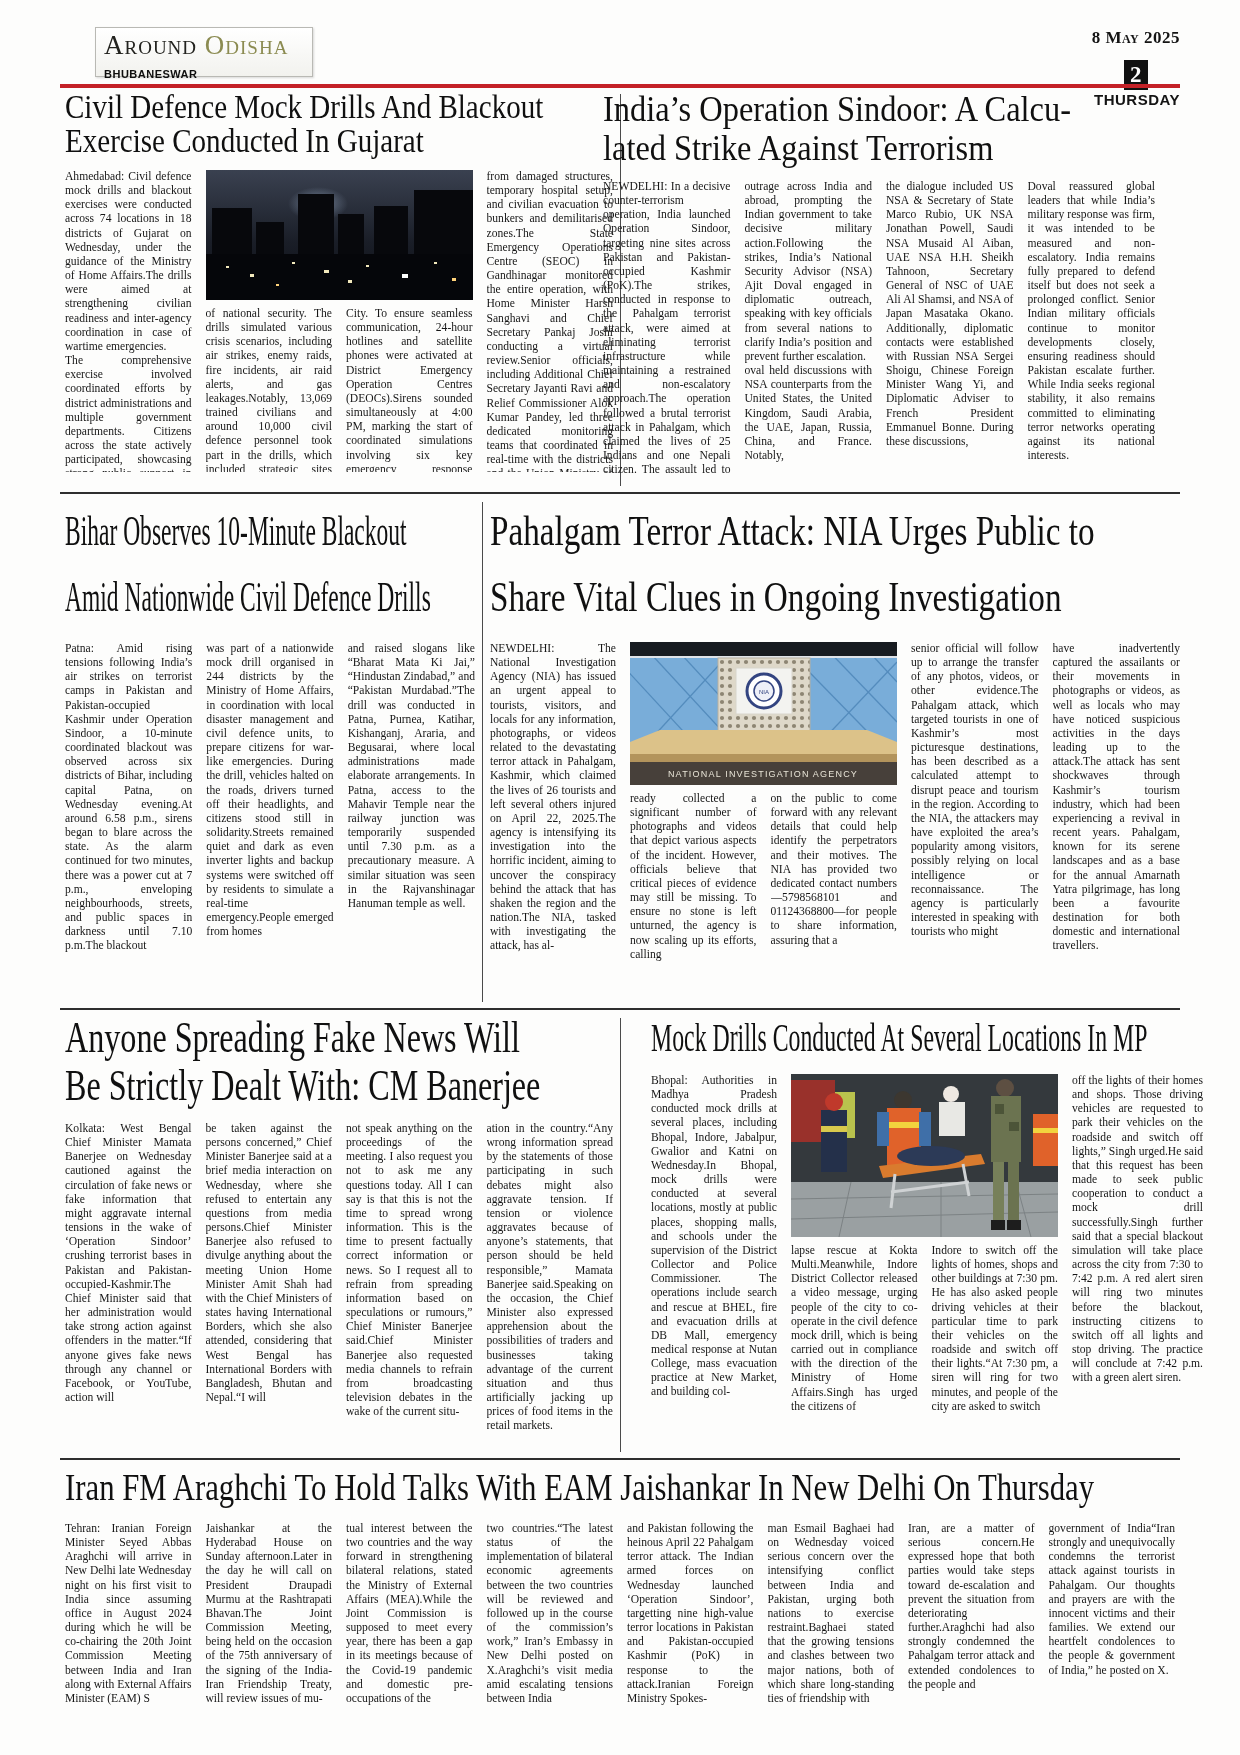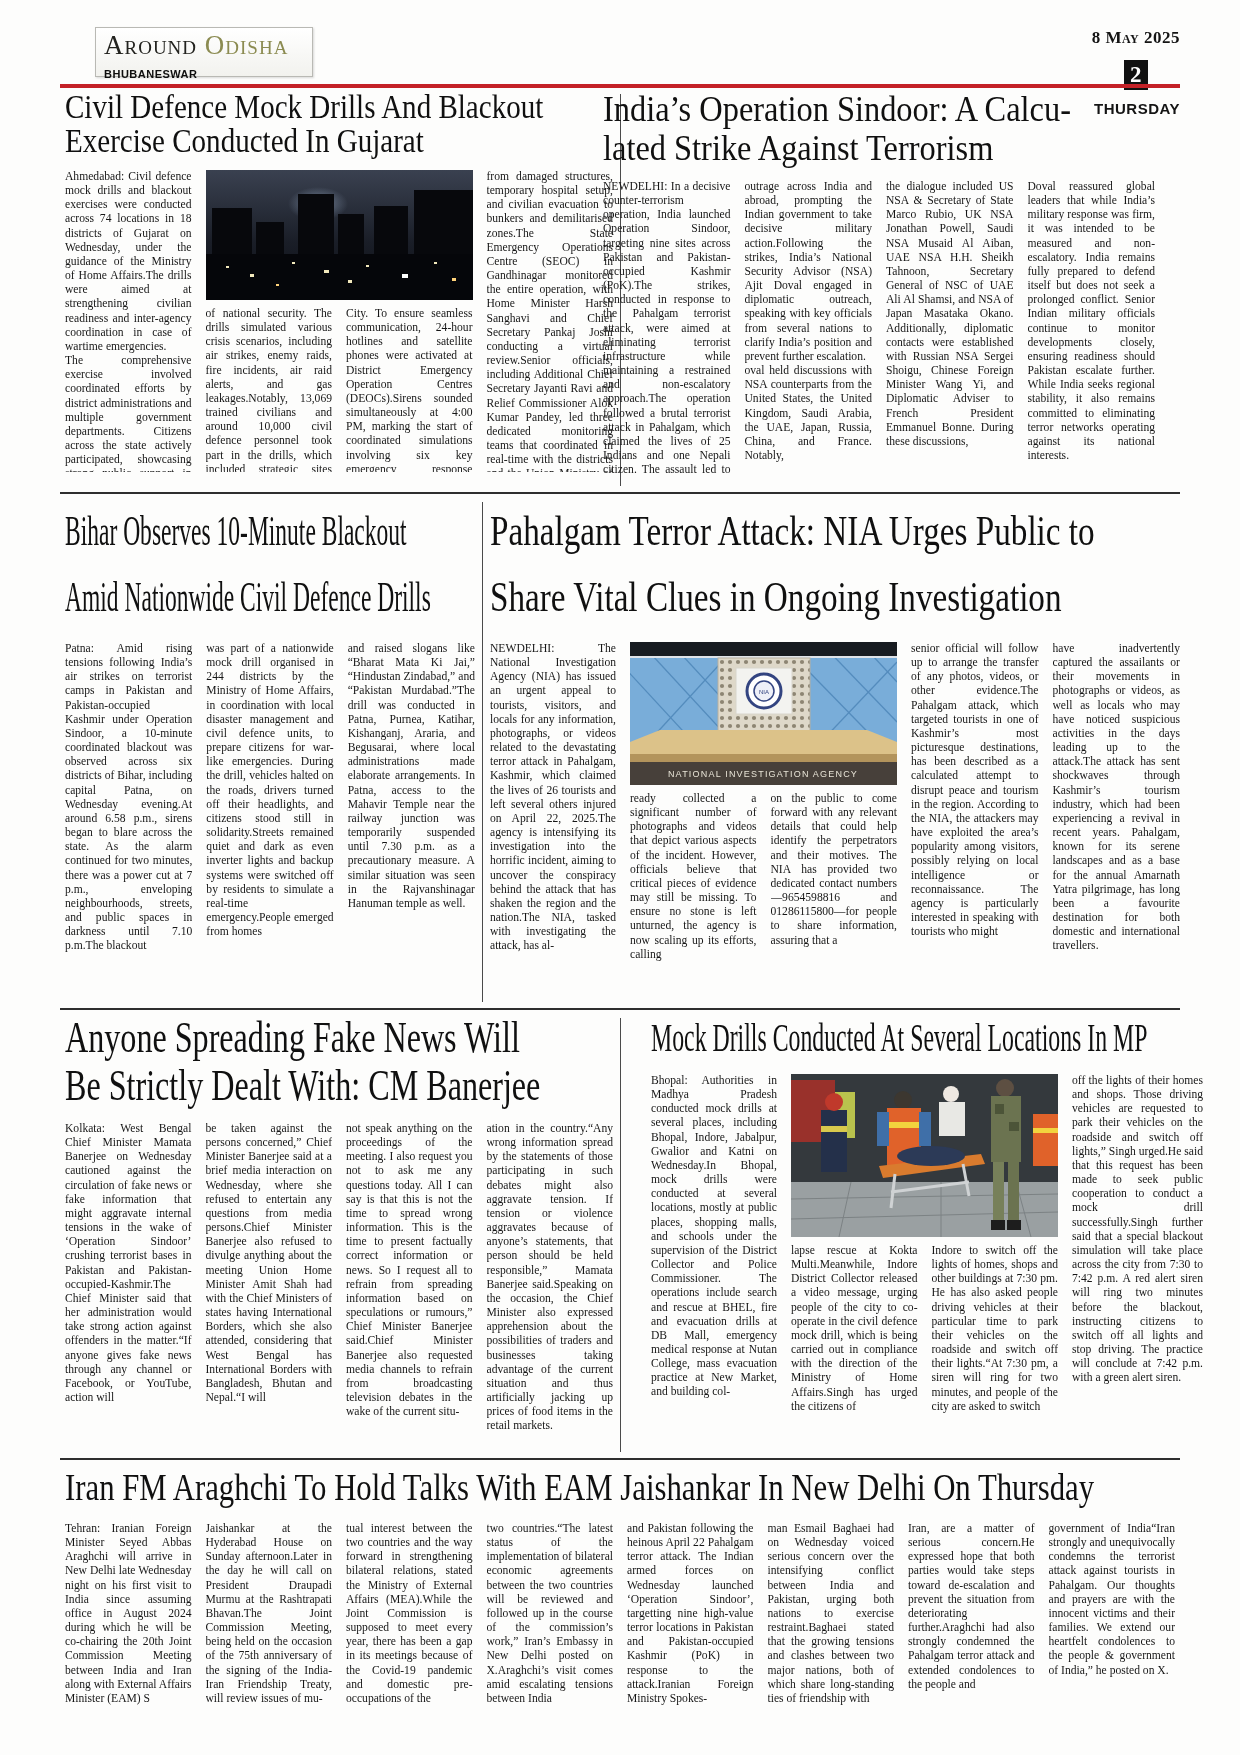--- a/index.html
+++ b/index.html
@@ -13,21 +13,21 @@
   .logo-around{color:#23231f;}
   .logo-odisha{color:#8b8b51;}
   .logo-city{font-family:"Liberation Sans",sans-serif;font-weight:bold;font-size:11px;
              letter-spacing:.5px;text-align:left;color:#0e0e0e;margin-top:8px;}
   .date-block{position:absolute;right:60px;top:28px;text-align:right;}
   .date-row{display:flex;align-items:center;justify-content:flex-end;gap:12px;flex-direction:column;}
   .issue-date{font-weight:bold;font-size:17px;letter-spacing:.5px;font-variant:small-caps;}
   .page-badge{display:inline-block;background:#111;color:#fff;font-weight:bold;
               font-size:23px;line-height:30px;width:24px;height:30px;text-align:center;}
   .day-label{font-family:"Liberation Sans",sans-serif;font-weight:bold;font-size:15px;
-             letter-spacing:.5px;margin-top:10px;}
+             letter-spacing:.5px;margin-top:1px;}
   .red-rule{position:absolute;left:60px;top:84px;width:1120px;height:4px;background:#c42127;}
   
   .hrule{position:absolute;left:60px;width:1120px;border-top:2px solid #2e2e2e;}
   .vrule{position:absolute;border-left:1px solid #4a4a4a;}
   
   .hl{font-weight:400;color:#101010;margin:0 0 12px 0;}
   .hl-line{display:block;white-space:nowrap;transform-origin:left top;}
   .a1 .hl-line{font-size:33px;line-height:34px;transform:scaleX(.88);}
   .a2 .hl-line{font-size:36px;line-height:39px;transform:scaleX(.90);}
   .a3 .hl-line{font-size:42px;line-height:66px;transform:scaleX(.56);}
@@ -194,21 +194,21 @@
           <circle cx="134" cy="49" r="17" fill="#ffffff" stroke="#334480" stroke-width="3"></circle>
           <circle cx="134" cy="49" r="10" fill="#eef0f8" stroke="#334480" stroke-width="1.5"></circle>
           <text x="134" y="52" text-anchor="middle" font-size="6" fill="#334480" font-family="Liberation Sans, sans-serif">NIA</text>
           <polygon points="0,100 30,88 237,88 267,100 267,112 0,112" fill="#dcc289"></polygon>
           <rect x="0" y="112" width="267" height="8" fill="#b3945c"></rect>
           <rect x="0" y="120" width="267" height="23" fill="#47403a"></rect>
           <text class="sign-text" x="133" y="135" text-anchor="middle">NATIONAL INVESTIGATION AGENCY</text>
         </svg>
         <div class="midcols">
           <div class="bcol">ready collected a significant number of photographs and videos that depict various aspects of the incident. However, officials believe that critical pieces of evidence may still be missing. To ensure no stone is left unturned, the agency is now scaling up its efforts, calling</div>
-          <div class="bcol">on the public to come forward with any relevant details that could help identify the perpetrators and their motives. The NIA has provided two dedicated contact numbers—9654598816 and 01286115800—for people to share information, assuring that a</div>
+          <div class="bcol">on the public to come forward with any relevant details that could help identify the perpetrators and their motives. The NIA has provided two dedicated contact numbers—5798568101 and 01124368800—for people to share information, assuring that a</div>
         </div>
       </div>
       <div class="bcol">senior official will follow up to arrange the transfer of any photos, videos, or other evidence.The Pahalgam attack, which targeted tourists in one of Kashmir’s most picturesque destinations, has been described as a calculated attempt to disrupt peace and tourism in the region. According to the NIA, the attackers may have exploited the area’s popularity among visitors, possibly relying on local intelligence or reconnaissance. The agency is particularly interested in speaking with tourists who might</div>
       <div class="bcol">have inadvertently captured the assailants or their movements in photographs or videos, as well as locals who may have noticed suspicious activities in the days leading up to the attack.The attack has sent shockwaves through Kashmir’s tourism industry, which had been experiencing a revival in recent years. Pahalgam, known for its serene landscapes and as a base for the annual Amarnath Yatra pilgrimage, has long been a favourite destination for both domestic and international travellers.</div>
     </div>
   </article>
 
   <article class="a5">
     <h1 class="hl">
       <span class="hl-line">Anyone Spreading Fake News Will</span>
@@ -287,21 +287,21 @@
   </article>
 
   <article class="a7">
     <h1 class="hl">
       <span class="hl-line">Iran FM Araghchi To Hold Talks With EAM Jaishankar In New Delhi On Thursday</span>
     </h1>
     <div class="abody">
       <div class="bcol">Tehran: Iranian Foreign Minister Seyed Abbas Araghchi will arrive in New Delhi late Wednesday night on his first visit to India since assuming office in August 2024 during which he will be co-chairing the 20th Joint Commission Meeting between India and Iran along with External Affairs Minister (EAM) S</div>
       <div class="bcol">Jaishankar at the Hyderabad House on Sunday afternoon.Later in the day he will call on President Draupadi Murmu at the Rashtrapati Bhavan.The Joint Commission Meeting, being held on the occasion of the 75th anniversary of the signing of the India-Iran Friendship Treaty, will review issues of mu-</div>
       <div class="bcol">tual interest between the two countries and the way forward in strengthening bilateral relations, stated the Ministry of External Affairs (MEA).While the Joint Commission is supposed to meet every year, there has been a gap in its meetings because of the Covid-19 pandemic and domestic pre-occupations of the</div>
-      <div class="bcol">two countries.“The latest status of the implementation of bilateral economic agreements between the two countries will be reviewed and followed up in the course of the commission’s work,” Iran’s Embassy in New Delhi posted on X.Araghchi’s visit comes amid escalating tensions between India</div>
+      <div class="bcol">two countries.“The latest status of the implementation of bilateral economic agreements between the two countries will be reviewed and followed up in the course of the commission’s work,” Iran’s Embassy in New Delhi posted on X.Araghchi’s visit media amid escalating tensions between India</div>
       <div class="bcol">and Pakistan following the heinous April 22 Pahalgam terror attack. The Indian armed forces on Wednesday launched ‘Operation Sindoor’, targetting nine high-value terror locations in Pakistan and Pakistan-occupied Kashmir (PoK) in response to the attack.Iranian Foreign Ministry Spokes-</div>
       <div class="bcol">man Esmail Baghaei had on Wednesday voiced serious concern over the intensifying conflict between India and Pakistan, urging both nations to exercise restraint.Baghaei stated that the growing tensions and clashes between two major nations, both of which share long-standing ties of friendship with</div>
       <div class="bcol">Iran, are a matter of serious concern.He expressed hope that both parties would take steps toward de-escalation and prevent the situation from deteriorating further.Araghchi had also strongly condemned the Pahalgam terror attack and extended condolences to the people and</div>
       <div class="bcol">government of India“Iran strongly and unequivocally condemns the terrorist attack against tourists in Pahalgam. Our thoughts and prayers are with the innocent victims and their families. We extend our heartfelt condolences to the people &amp; government of India,” he posted on X.</div>
     </div>
   </article>
 
 </div>
 
 </body></html>

